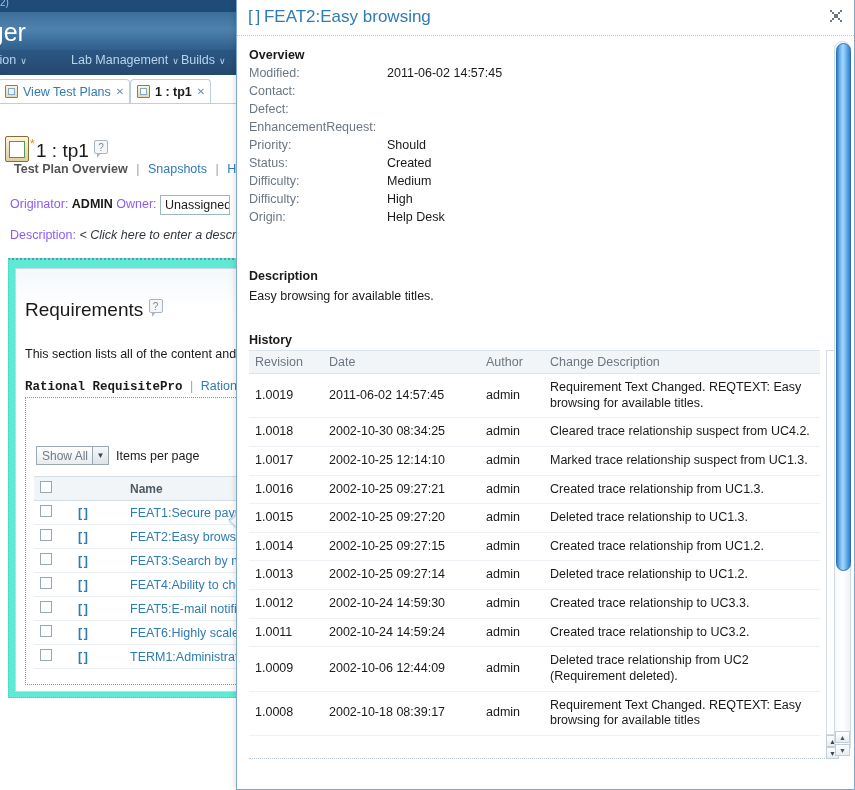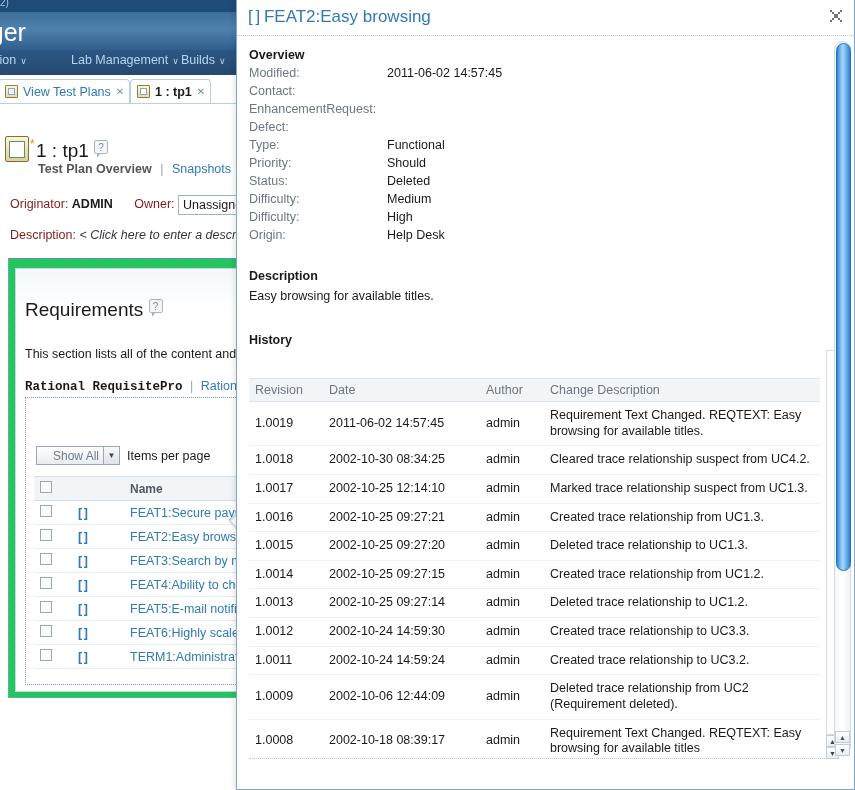--- a/index.html
+++ b/index.html
@@ -180,51 +180,51 @@
     border-left:4px solid #a9b6c2;
     border-bottom:5px solid transparent;
   }
 
   .subnav {
     position: absolute;
     left: 14px; top: 162px;
     font-size: 12.5px;
     white-space: nowrap;
   }
-  .subnav .cur { color: #555555; font-weight: bold; margin-left: 24px; }
+  .subnav .cur { color: #555555; font-weight: bold; }
   .subnav a { color: #2f7bb5; text-decoration: none; }
   .subnav .sep { color: #9aa5ae; padding: 0 5px; }
 
   .field-row {
     position: absolute;
     font-size: 12.5px;
     white-space: nowrap;
   }
-  .field-label { color: #7f1d1d; }
+  .field-label { color: #8b5cf6; }
   .field-value { color: #1a1a1a; font-weight: bold; }
   .input-box {
     display: inline-block;
     border: 1px solid #9eb4c7;
     background: #ffffff;
     padding: 2px 4px;
     font-size: 12.5px;
     color: #1a1a1a;
     vertical-align: middle;
     min-width: 70px;
     box-sizing: border-box;
   }
   .desc-placeholder { color: #33383d; font-style: italic; }
 
   .req-panel {
     position: absolute;
     left: 8px; top: 258px;
     width: 330px; height: 440px;
     border: 1px dotted #8fa8bd;
     border-top: 2px dotted #6f90ad;
-    background: #22c55e;
+    background: #5eead4;
     box-sizing: border-box;
   }
   .req-inner {
     position: absolute;
     left: 6px; top: 8px;
     width: 320px; height: 424px;
     border: 1px solid #c6d6e3;
     background: linear-gradient(to bottom,#f4f8fb 0,#ffffff 40px);
     box-sizing: border-box;
   }
@@ -270,21 +270,21 @@
     color: #1a1a1a;
   }
   .select-box {
     display: inline-flex;
     align-items: center;
     border: 1px solid #9aa8b4;
     background: linear-gradient(to bottom,#ffffff,#e8ecef);
     font-size: 12px;
     color: #6f7b86;
     height: 19px;
-    padding-left: 16px;
+    padding-left: 5px;
     box-sizing: border-box;
   }
   .select-arrow {
     width: 15px; height: 17px;
     margin-left: 4px;
     border-left: 1px solid #9aa8b4;
     background: linear-gradient(to bottom,#f7f9fa,#dde3e8);
     display: inline-flex;
     align-items: center;
     justify-content: center;
@@ -398,21 +398,20 @@
     height: 409px;
     overflow: hidden;
     border-bottom: 1px dotted #b9c9d6;
     box-sizing: border-box;
   }
   table.hist {
     width: 571px;
     border-collapse: collapse;
     font-size: 12.5px;
     table-layout: fixed;
-    margin-top: 28px;
   }
   table.hist th {
     text-align: left;
     font-weight: normal;
     color: #6b7783;
     background: #f2f5f8;
     border-top: 1px solid #dde5ec;
     border-bottom: 1px solid #dde5ec;
     padding: 4px 6px;
     font-size: 12.5px;
@@ -569,21 +568,21 @@
       <span class="cur">Test Plan Overview</span>
       <span class="sep">|</span>
       <a href="#">Snapshots</a>
       <span class="sep">|</span>
       <a href="#">His</a>
     </div>
 
     <div class="field-row" style="left:10px; top:195px;">
       <span class="field-label">Originator:</span>
       <span class="field-value">ADMIN</span>
-      <span class="field-label" style="margin-left:18px;">Owner:</span>
+      <span class="field-label" style="">Owner:</span>
       <span class="input-box" style="width:70px; overflow:hidden;">Unassigned</span>
     </div>
 
     <div class="field-row" style="left:10px; top:228px;">
       <span class="field-label">Description:</span>
       <span class="desc-placeholder">&lt; Click here to enter a descript</span>
     </div>
 
     <div class="req-panel">
       <div class="req-inner">
@@ -700,38 +699,34 @@
           <tbody id="ov-rows">
             <tr>
               <td class="ov-label">Modified:</td>
               <td class="ov-value">2011-06-02 14:57:45</td>
             </tr>
             <tr>
               <td class="ov-label">Contact:</td>
               <td class="ov-value"></td>
             </tr>
             <tr>
+              <td class="ov-label">Defect:</td>
+              <td class="ov-value"></td>
+            </tr>
+            <tr>
               <td class="ov-label">EnhancementRequest:</td>
               <td class="ov-value"></td>
             </tr>
             <tr>
-              <td class="ov-label">Defect:</td>
-              <td class="ov-value"></td>
-            </tr>
-            <tr>
-              <td class="ov-label">Type:</td>
-              <td class="ov-value">Functional</td>
-            </tr>
-            <tr>
               <td class="ov-label">Priority:</td>
               <td class="ov-value">Should</td>
             </tr>
             <tr>
               <td class="ov-label">Status:</td>
-              <td class="ov-value">Deleted</td>
+              <td class="ov-value">Created</td>
             </tr>
             <tr>
               <td class="ov-label">Difficulty:</td>
               <td class="ov-value">Medium</td>
             </tr>
             <tr>
               <td class="ov-label">Difficulty:</td>
               <td class="ov-value">High</td>
             </tr>
             <tr>

